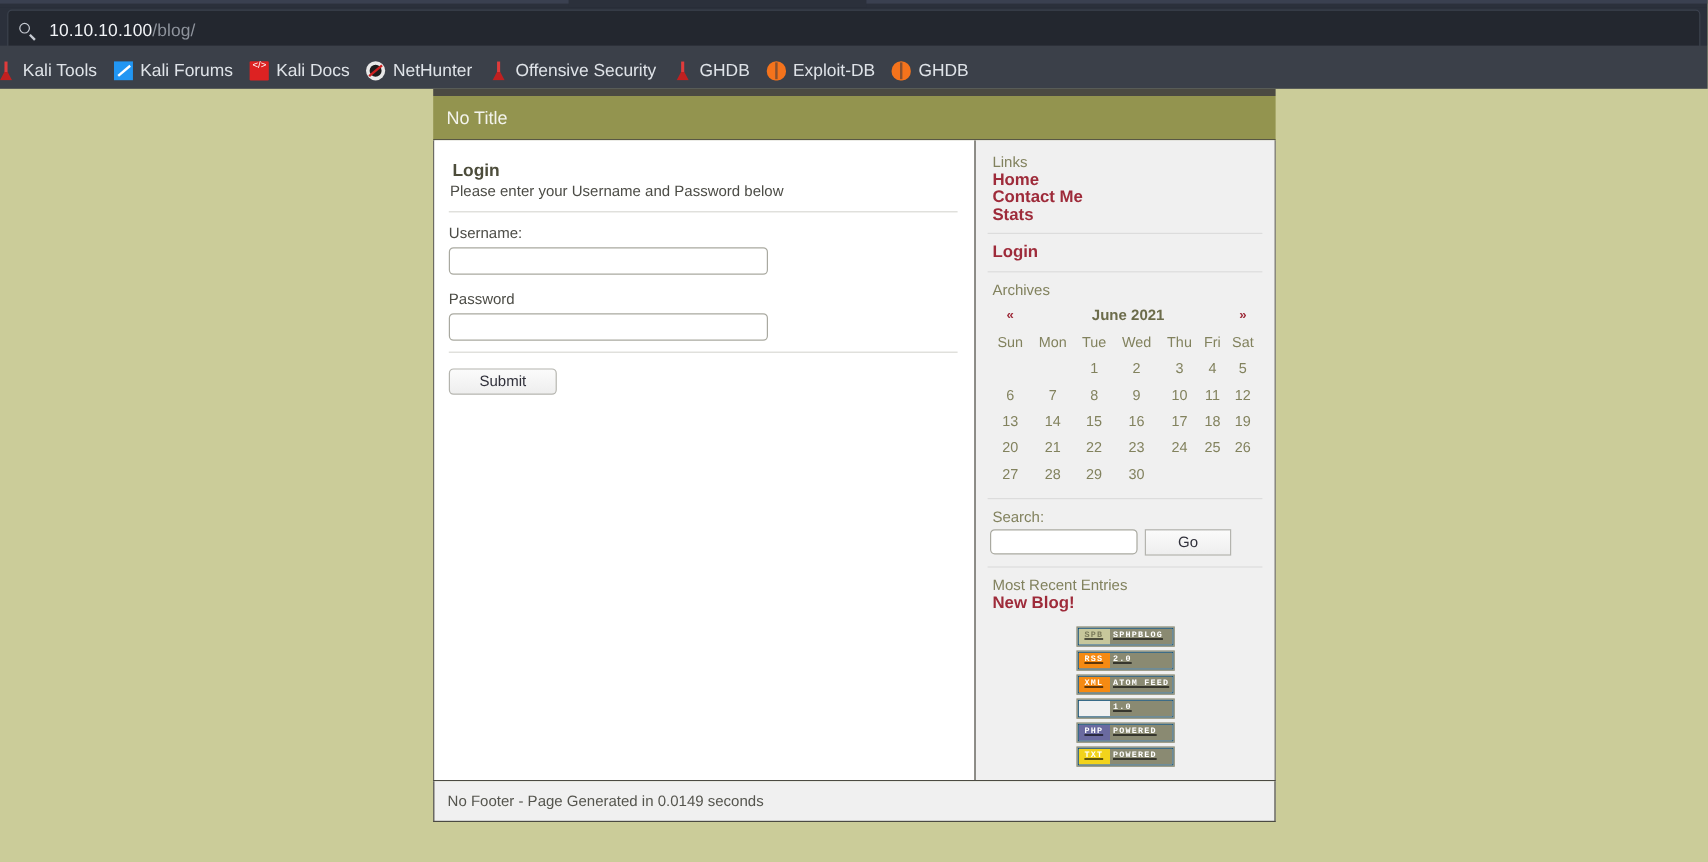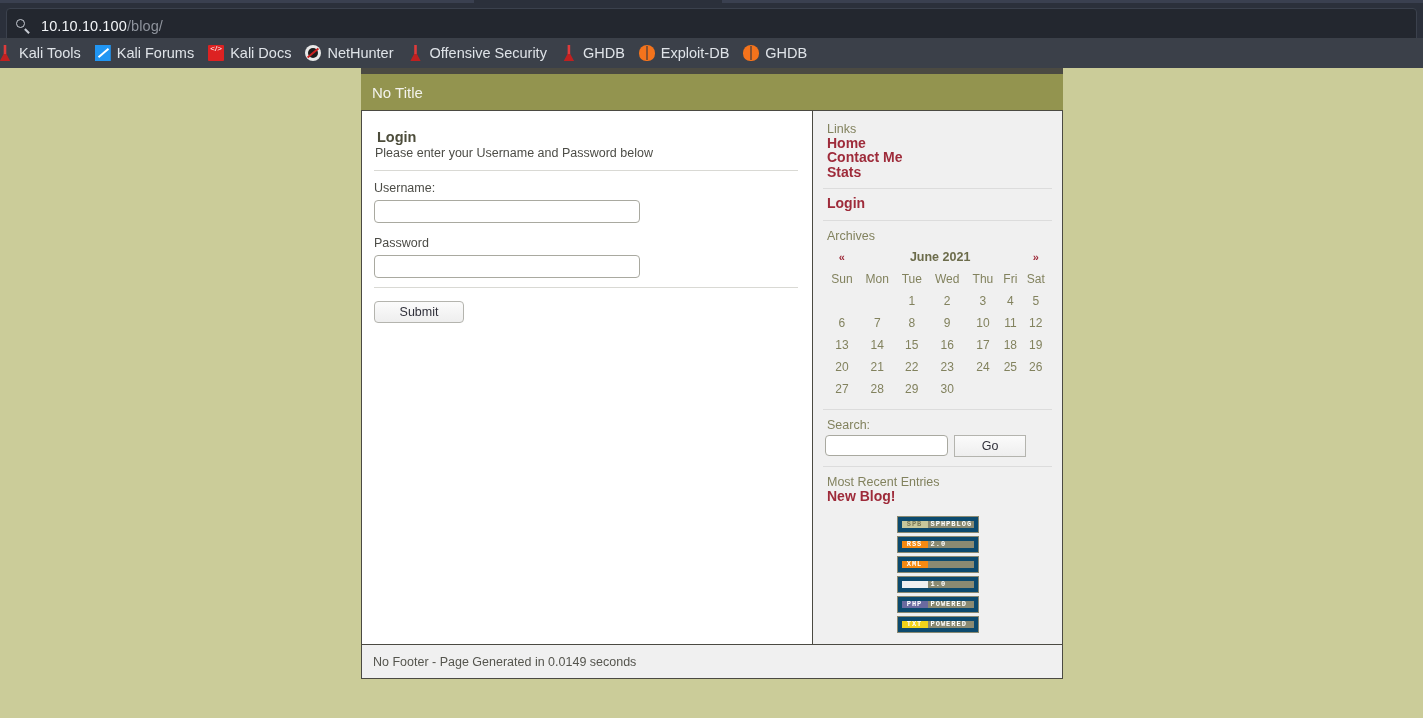--- a/index.html
+++ b/index.html
@@ -86,21 +86,21 @@
     font-size: 14.5px;
     letter-spacing: 0.1px;
   }
   #urlbar .url-path {
     color: #8e939c;
     font-size: 14.5px;
     letter-spacing: 0.1px;
   }
 
   #bookmarks-bar {
-    height: 30px;
+    height: 36px;
     display: flex;
     align-items: flex-end;
     background: #3b4049;
     padding-left: 0;
     overflow: hidden;
     white-space: nowrap;
   }
   .bm-item {
     display: flex;
     align-items: center;
@@ -374,28 +374,29 @@
     display: flex;
     flex-direction: column;
     align-items: center;
     gap: 5px;
   }
   .badge {
     width: 80px;
     height: 15px;
     display: flex;
     align-items: stretch;
-    border: 4px solid #0c4a6e;
+    border: 1px solid #0c4a6e;
     outline: 1px solid #8a8a72;
     box-sizing: border-box;
     font-family: "Liberation Mono", monospace;
     font-size: 7px;
     letter-spacing: 1px;
     line-height: 13px;
     overflow: hidden;
+    text-decoration: underline;
   }
   .badge .bl {
     display: flex;
     align-items: center;
     justify-content: center;
     flex: 0 0 auto;
     font-weight: bold;
   }
   .badge .br {
     display: flex;

